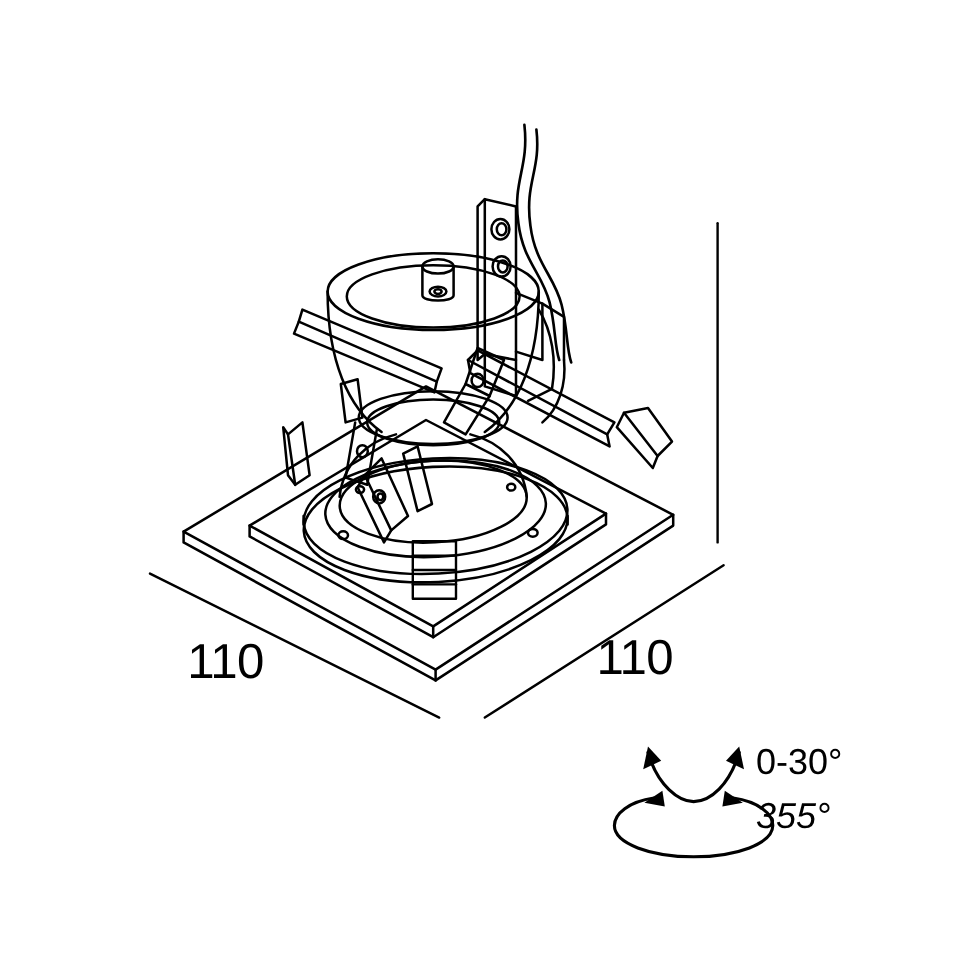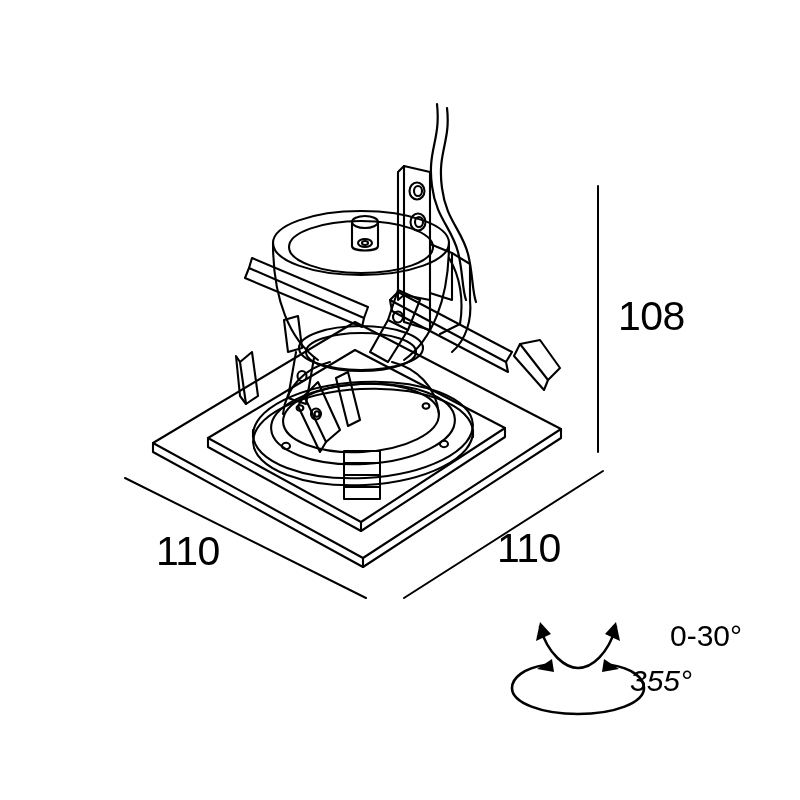--- a/index.html
+++ b/index.html
@@ -39,21 +39,21 @@
     font-family: "Liberation Sans", sans-serif;
     font-size: 30px;
     font-weight: 400;
     color: #000000;
     white-space: nowrap;
     line-height: 1;
   }
   #lbl-width   { left: 156px; top: 531px; }
   #lbl-depth   { left: 497px; top: 528px; }
   #lbl-height  { left: 618px; top: 296px; }
-  #lbl-tilt    { left: 630px; top: 621px; margin-left: 40px; }
+  #lbl-tilt    { left: 630px; top: 621px; }
   #lbl-rot     { left: 630px; top: 666px; font-style: italic; }
 </style>
 </head>
 <body>
 
 <div id="sheet">
 
   <svg viewBox="0 0 800 800" xmlns="http://www.w3.org/2000/svg">
 
     <g fill="none" stroke="#000000" stroke-width="2.1" stroke-linecap="round" stroke-linejoin="round">
@@ -195,19 +195,18 @@
         <polygon points="604,659 602,672 619,669" fill="#000000" stroke="none"></polygon>
       </g>
 
     </g>
   </svg>
 
   <div class="dim-text" id="lbl-width">110</div>
 
   <div class="dim-text" id="lbl-depth">110</div>
 
-  <div class="dim-text" id="lbl-height">108</div>
 
   <div class="ang-text" id="lbl-tilt">0-30°</div>
 
   <div class="ang-text" id="lbl-rot">355°</div>
 
 </div>
 
 </body></html>

